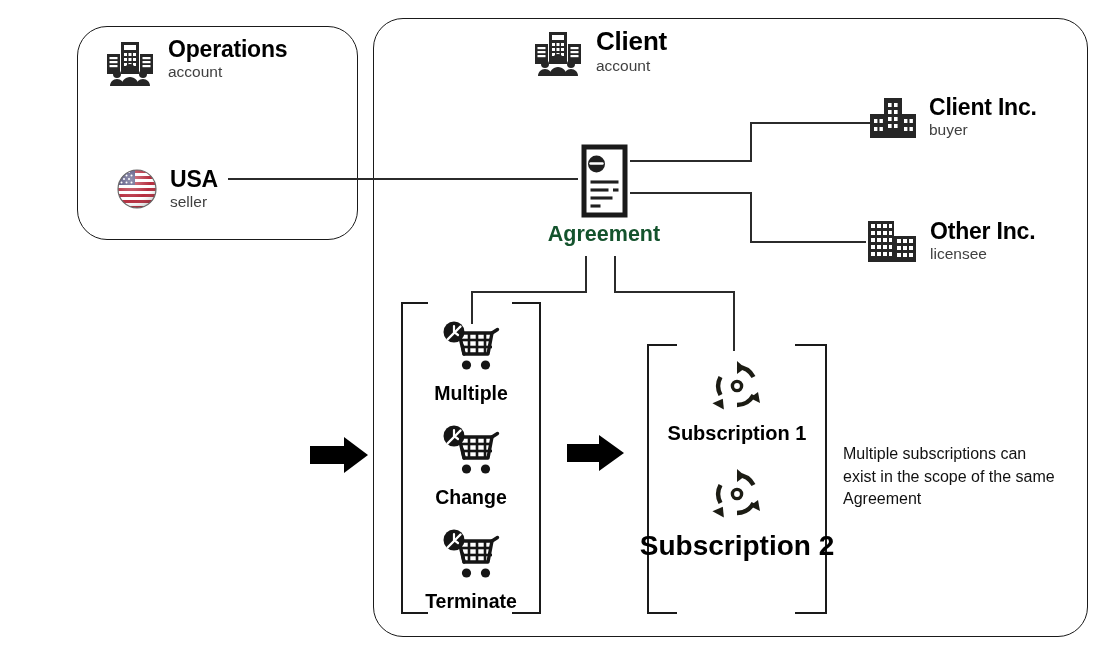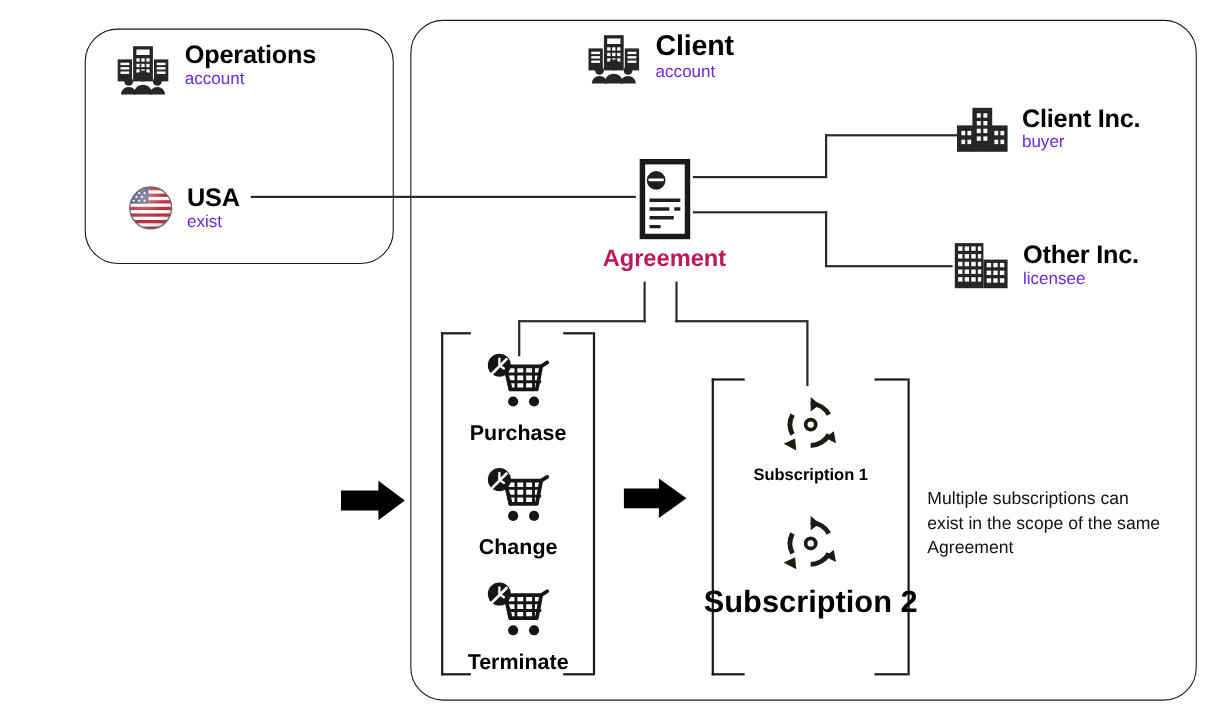--- a/index.html
+++ b/index.html
@@ -14,21 +14,21 @@
   .panel{
     position:absolute;border:1.6px solid #1a1a1a;border-radius:30px;background:transparent;
   }
   #ops-panel{left:77px;top:26px;width:279px;height:212px;}
   #client-panel{left:373px;top:18px;width:713px;height:617px;}
 
   
   .entity{position:absolute;display:flex;align-items:flex-start;gap:12px;}
   .entity .etext{display:flex;flex-direction:column;line-height:1.02;}
   .etitle{font-weight:bold;font-size:23px;letter-spacing:-0.2px;color:#000;}
-  .esub{font-size:15.5px;color:#6d28d9;margin-top:3px;}
+  .esub{font-size:15.5px;color:#404040;margin-top:3px;}
 
   .ico{flex:0 0 auto;display:block;}
 
   
   .node{position:absolute;display:flex;flex-direction:column;align-items:center;}
   .node .nlabel{font-weight:bold;font-size:19.5px;color:#000;margin-top:4px;white-space:nowrap;}
 
   
   .ln{position:absolute;background:#2b2b2b;}
   .lnh{height:1.7px;}
@@ -37,21 +37,21 @@
   
   .bracket{position:absolute;}
   .bracket .bk{position:absolute;background:#1a1a1a;}
   .bk-v{width:1.8px;}
   .bk-h{height:1.8px;}
 
   
   .note{position:absolute;font-size:16px;line-height:1.42;color:#111;}
   .arrow{position:absolute;}
 
-  .agreement-label{font-weight:bold;font-size:21.5px;color:#be185d;}
+  .agreement-label{font-weight:bold;font-size:21.5px;color:#14532d;}
 </style>
 </head>
 <body>
 
 <div id="stage">
 
   <div class="panel" id="ops-panel"></div>
   <div class="panel" id="client-panel"></div>
 
   <div class="entity" style="left:104px;top:38px;">
@@ -133,21 +133,21 @@
               <circle cx="10.5" cy="14.5" r="1"></circle>
               <circle cx="15.5" cy="14.5" r="1"></circle>
           </g>
           <rect x="0" y="0" width="42" height="42" fill="url(#fsh)"></rect>
         </g>
         <circle cx="21" cy="21" r="19" fill="none" stroke="#6b6b6b" stroke-width="1.2"></circle>
       </svg>
     </span>
     <span class="etext">
       <span class="etitle">USA</span>
-      <span class="esub">exist</span>
+      <span class="esub">seller</span>
     </span>
   </div>
 
   <div class="entity" style="left:532px;top:28px;">
     <span class="ico">
       <svg width="52" height="50" viewBox="0 0 52 50">
         <g fill="#262626">
           <rect x="3" y="16" width="13" height="20"></rect>
           <rect x="36" y="16" width="13" height="20"></rect>
           <rect x="17" y="4" width="18" height="32"></rect>
@@ -326,21 +326,21 @@
         </g>
         <circle cx="26.5" cy="45" r="4.6" fill="#151515"></circle>
         <circle cx="45.5" cy="45" r="4.6" fill="#151515"></circle>
         <circle cx="14" cy="12" r="10.5" fill="#151515"></circle>
         <g stroke="#ffffff" stroke-width="2.2" stroke-linecap="round">
           <path d="M14 6v6l4 3"></path>
         </g>
         <path d="M7.5 19.5l13-13" stroke="#ffffff" stroke-width="2.4" stroke-linecap="round"></path>
       </svg>
     </span>
-    <span class="nlabel">Purchase</span>
+    <span class="nlabel">Multiple</span>
   </div>
 
   <div class="node" style="left:406px;top:424px;width:130px;">
     <span class="ico">
       <svg width="62" height="54" viewBox="0 0 62 54">
         <g fill="none" stroke="#151515" stroke-width="3.4" stroke-linecap="round" stroke-linejoin="round">
           <path d="M19 13h33l-4 21H24z"></path>
           <path d="M52 13l5.5-3.5"></path>
           <path d="M24 34l-1.5-8"></path>
         </g>
@@ -408,21 +408,21 @@
           <path d="M12.5 19 A19 19 0 0 0 12.5 37"></path>
         </g>
         <g fill="#1c1c14">
           <path d="M29 3l8 7-8 6z"></path>
           <path d="M50 34l2 11-10-5z"></path>
           <path d="M15 53l-9-7 9-6z" transform="rotate(118 12 46)"></path>
         </g>
         <circle cx="29" cy="28" r="4.6" fill="none" stroke="#1c1c14" stroke-width="3.4"></circle>
       </svg>
     </span>
-    <span class="nlabel" style="font-size:15px;">Subscription 1</span>
+    <span class="nlabel" style="font-size:20px;">Subscription 1</span>
   </div>
 
   <div class="node" style="left:652px;top:466px;width:170px;">
     <span class="ico">
       <svg width="58" height="56" viewBox="0 0 58 56">
         <g fill="none" stroke="#1c1c14" stroke-width="4.4" stroke-linecap="butt">
           <path d="M29 9 A19 19 0 0 1 45.5 19"></path>
           <path d="M45.5 37 A19 19 0 0 1 29 47"></path>
           <path d="M12.5 19 A19 19 0 0 0 12.5 37"></path>
         </g>

